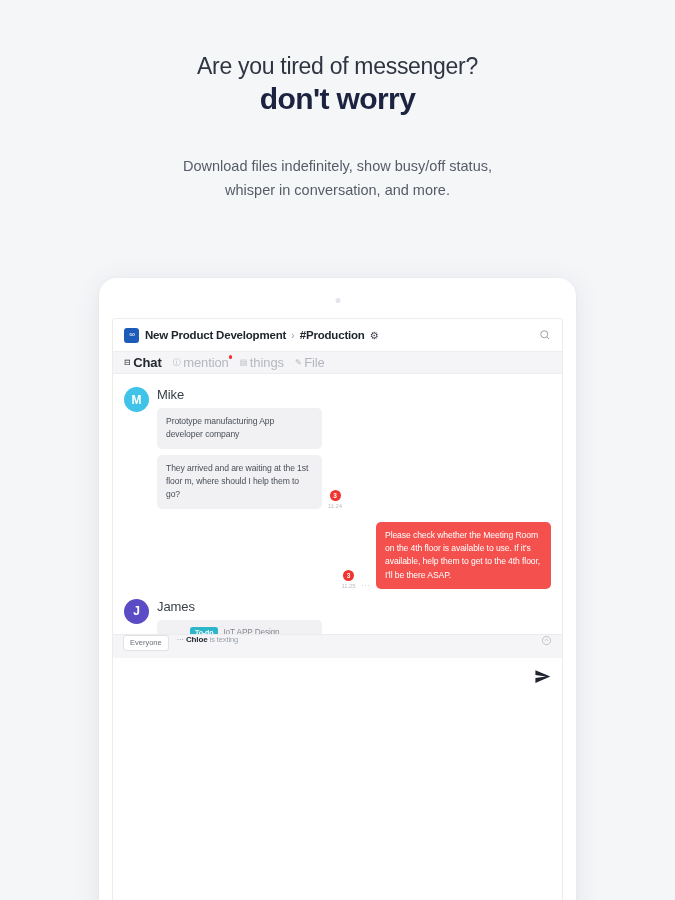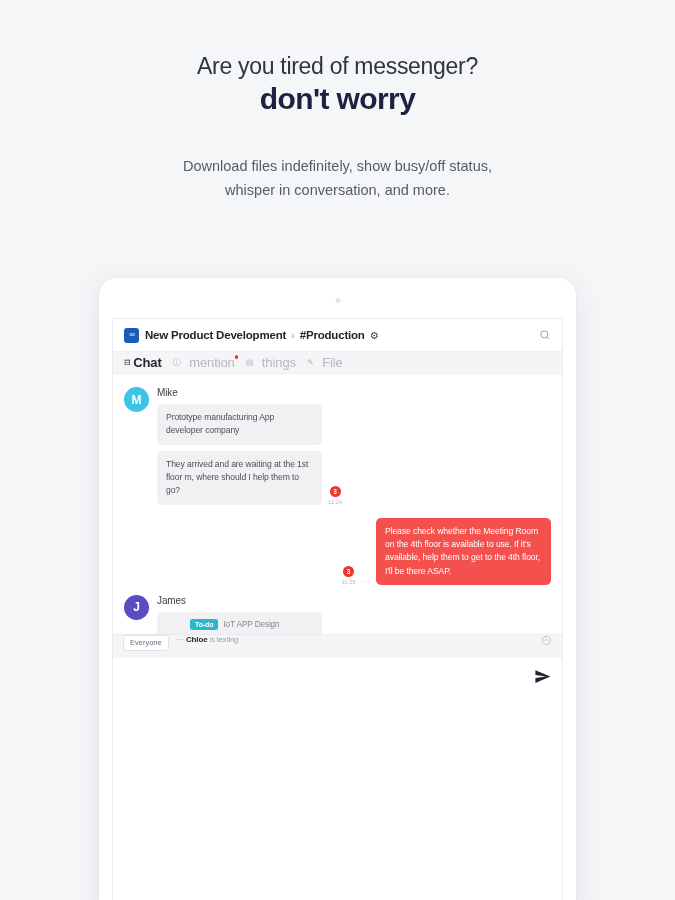--- a/index.html
+++ b/index.html
@@ -74,21 +74,21 @@
   .tabbar {
     height: 22px; flex: 0 0 22px;
     display: flex; align-items: center; gap: 11px;
     padding: 0 11px;
     background: #f5f5f7;
     border-bottom: 1px solid #ededf0;
   }
   .tab { display: flex; align-items: center; gap: 2.5px; position: relative; }
   .tab .tl { font-size: 13px; letter-spacing: -0.1px; }
   .tab.active .tl { color: #22272f; font-weight: 700; }
-  .tab:not(.active) .tl { color: #b3b7bf; margin-left: 6px; }
+  .tab:not(.active) .tl { color: #b3b7bf; }
   .tab-ic { font-size: 8px; color: #b3b7bf; }
   .tab.active .tab-ic { color: #22272f; }
   .dot-red {
     position: absolute; right: -3.5px; top: 0px;
     width: 3.5px; height: 3.5px; border-radius: 50%; background: #f0342f;
   }
 
   
   .msgs {
     flex: 1; position: relative;
@@ -99,21 +99,21 @@
   .avatar {
     width: 25px; height: 25px; border-radius: 50%;
     flex: 0 0 25px; margin-right: 8px;
     display: flex; align-items: center; justify-content: center;
     color: #fff; font-size: 12px; font-weight: 700;
   }
   .avatar.cyan { background: #3fc3e8; }
   .avatar.purple { background: #5b4bc4; }
   .stack { flex: 1; min-width: 0; }
   .uname {
-    font-size: 10px; color: #3a4049; font-weight: 400;
+    font-size: 13px; color: #3a4049; font-weight: 400;
     margin-bottom: 6px; letter-spacing: -0.1px;
   }
 
   .row { display: flex; align-items: flex-end; gap: 6px; margin-bottom: 6px; }
   .row.right { justify-content: flex-end; }
 
   .bub {
     font-size: 8.6px; line-height: 1.55; letter-spacing: -0.1px;
     padding: 7px 9px; border-radius: 5px; max-width: 165px;
     word-wrap: break-word;

